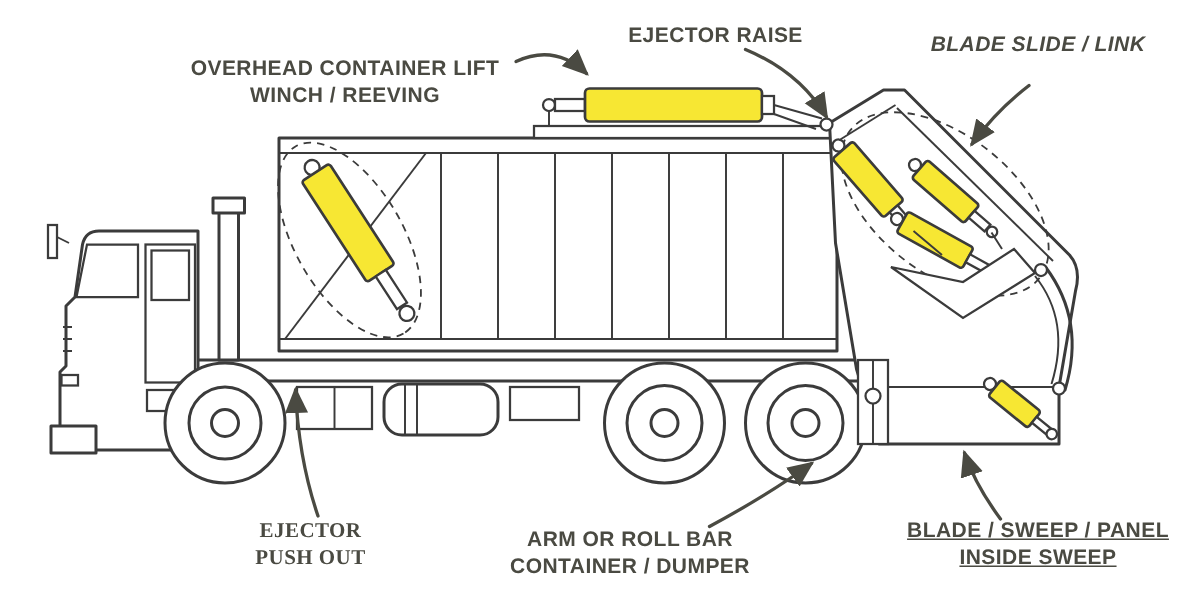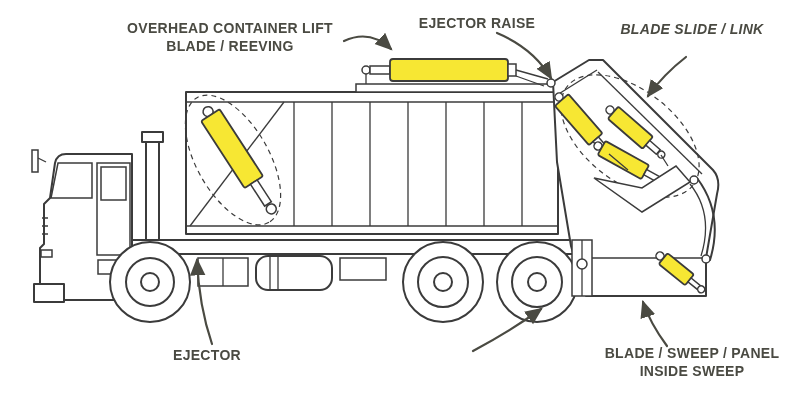--- a/index.html
+++ b/index.html
@@ -163,36 +163,41 @@
     </g>
 
     <path class="arrow" marker-end="url(#ah)" d="M344,41 Q370,29 391,49"></path>
     <path class="arrow" marker-end="url(#ah)" d="M497,33 Q533,48 551,78"></path>
     <path class="arrow" marker-end="url(#ah)" d="M686,57 Q664,74 648,96"></path>
     <path class="arrow" marker-end="url(#ah)" d="M212,344 Q199,306 197,260"></path>
     <path class="arrow" marker-end="url(#ah)" d="M473,351 Q512,330 541,309"></path>
     <path class="arrow" marker-end="url(#ah)" d="M667,346 Q650,323 643,302"></path>
   </svg>
 
-  <div class="label" style="left:230px;top:19px;text-align:center;">
+  <div class="label" style="left:230px;top:36px;text-align:center;">
     <span>OVERHEAD CONTAINER LIFT</span>
-    <span>BLADE / REEVING</span>
+    <span>WINCH / REEVING</span>
   </div>
 
   <div class="label" style="left:477px;top:14px;">
     <span>EJECTOR RAISE</span>
   </div>
 
   <div class="label" style="left:692px;top:20px;font-style:italic;">
     <span>BLADE SLIDE / LINK</span>
   </div>
 
-  <div class="label" style="left:207px;top:346px;">
+  <div class="label" style="left:207px;top:346px;font-family:Liberation Serif, serif;">
     <span>EJECTOR</span>
-  </div>
-
-
-  <div class="label" style="left:692px;top:344px;">
+    <span>PUSH OUT</span>
+  </div>
+
+  <div class="label" style="left:420px;top:350px;">
+    <span>ARM OR ROLL BAR</span>
+    <span>CONTAINER / DUMPER</span>
+  </div>
+
+  <div class="label" style="left:692px;top:344px;text-decoration:underline;">
     <span>BLADE / SWEEP / PANEL</span>
     <span>INSIDE SWEEP</span>
   </div>
 
 </div>
 
 </body></html>

